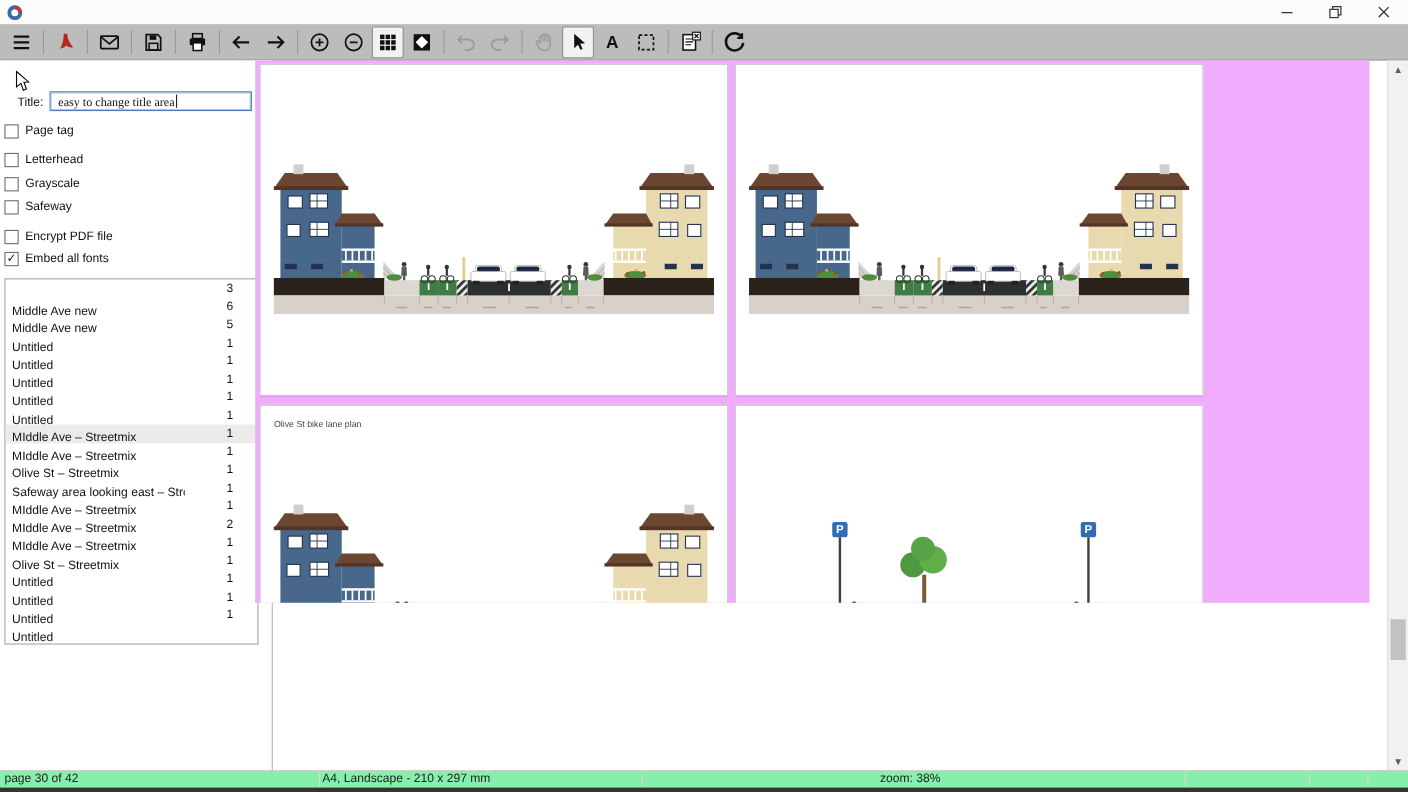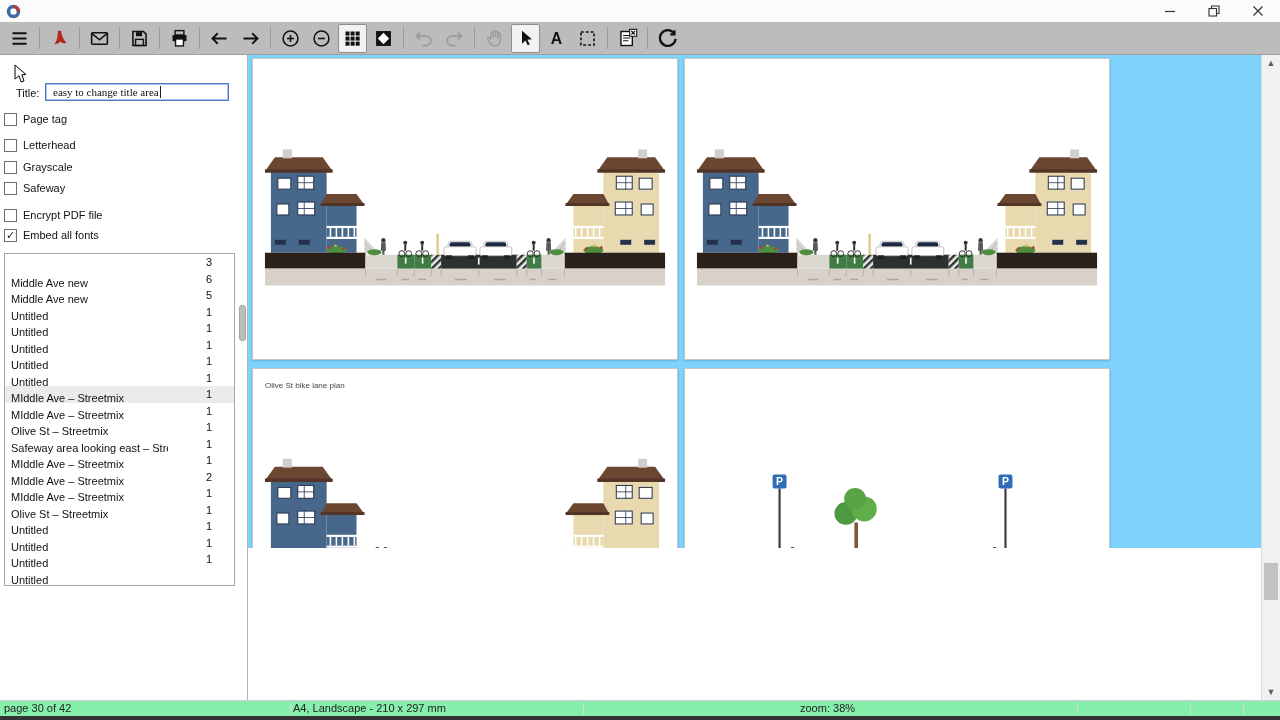--- a/index.html
+++ b/index.html
@@ -39,21 +39,21 @@
            box-sizing:border-box;font-size:11px;overflow:hidden;}
   #joblist-header{display:flex;height:18px;align-items:center;border-bottom:1px solid #e2e2e2;}
   #joblist-header .jc{padding-left:6px;flex:1;}
   #joblist-header .pc{width:44px;text-align:right;padding-right:10px;}
   .job-row{display:flex;height:16.5px;align-items:center;}
   .job-row.selected{background:#ebebeb;}
   .job-name{flex:1;padding-left:6px;white-space:nowrap;overflow:hidden;margin-top:41px;}
   .job-pages{width:44px;text-align:right;padding-right:22px;}
   #splitter{position:absolute;left:239px;top:305px;width:7px;height:36px;background:#bdbdbd;border-radius:3px;border:1px solid #a3a3a3;box-sizing:border-box;}
   
-  #preview{position:absolute;left:248px;top:55px;width:1013px;height:493px;background:#7dd3fc;overflow:hidden;}
+  #preview{position:absolute;left:232px;top:55px;width:1013px;height:493px;background:#f0abfc;overflow:hidden;}
   .page{position:absolute;background:#fff;border:1px solid #c6c6c6;box-shadow:0 1px 2px rgba(0,0,0,.18);box-sizing:border-box;}
   .page svg{display:block;width:100%;height:100%;}
   .pcaption{position:absolute;left:12px;top:12px;font-size:8px;color:#444;}
   
   #vscroll{position:absolute;right:0;top:55px;width:19px;height:645px;background:#f1f1f1;border-left:1px solid #dcdcdc;box-sizing:border-box;}
   .sarrow{position:absolute;left:0;width:18px;height:16px;display:flex;align-items:center;justify-content:center;font-size:9px;color:#5d5d5d;}
   #sthumb{position:absolute;left:2px;top:508px;width:14px;height:37px;background:#c2c2c2;}
   
   #statusbar{position:absolute;left:0;top:700px;width:1280px;height:32px;background:#86efac;border-top:1px solid #cfcfcf;
              font-size:11px;color:#222;box-sizing:border-box;}

